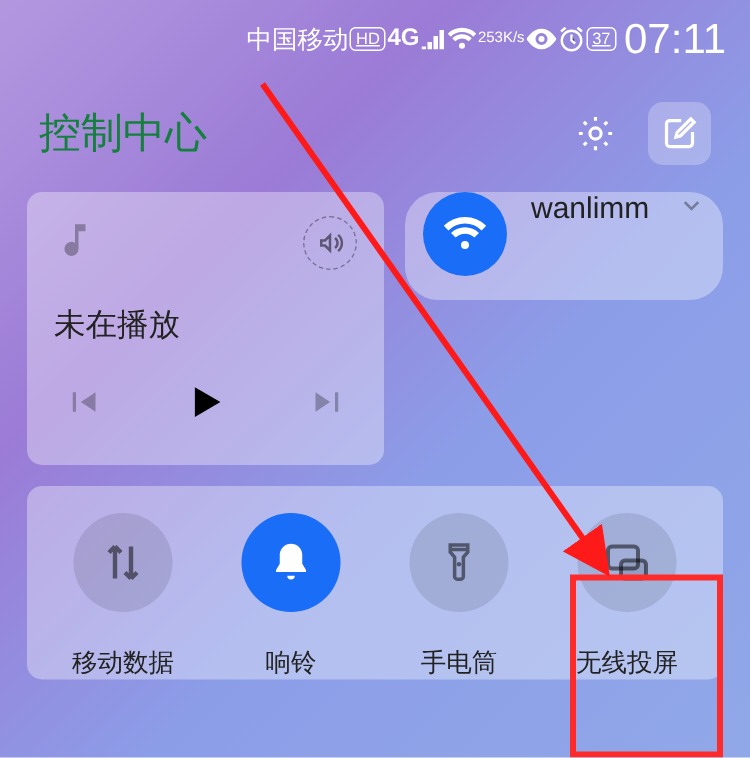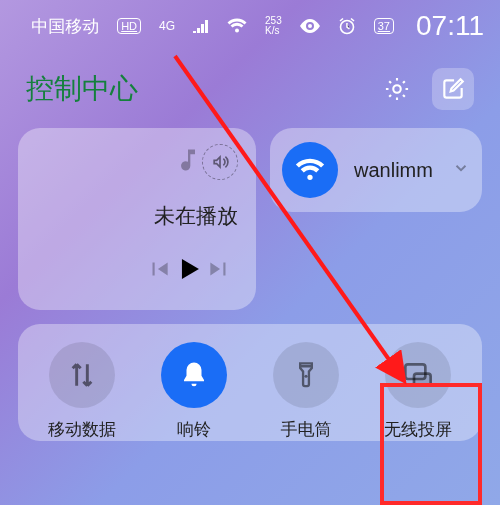--- a/index.html
+++ b/index.html
@@ -1,60 +1,60 @@
 <!DOCTYPE html>
 <html><head>
 <meta charset="utf-8">
 <style>
   *{box-sizing:border-box;margin:0;padding:0;font-family:-apple-system,BlinkMacSystemFont,"PingFang SC","Microsoft YaHei",sans-serif;}
   body{width:500px;height:505px;overflow:hidden;position:relative;
     background:linear-gradient(135deg,#b398e0 0%,#9b7bd6 30%,#8c9de8 60%,#90a8e8 100%);}
-  .status-bar{display:flex;align-items:center;justify-content:flex-end;gap:18px;padding:10px 16px 4px;color:#fff;font-size:16px;}
+  .status-bar{display:flex;align-items:center;justify-content:flex-end;gap:1px;padding:10px 16px 4px;color:#fff;font-size:16px;}
   .status-bar .carrier{font-size:17px;}
   .status-bar .hd-badge,.status-bar .batt{border:1.5px solid #fff;border-radius:4px;padding:0 3px;font-size:11px;line-height:14px;text-decoration:underline;}
-  .status-bar .net-col{display:flex;flex-direction:column;align-items:flex-start;font-size:10px;line-height:10px;}
+  .status-bar .net-col{display:flex;flex-direction:row;align-items:flex-start;font-size:10px;line-height:10px;}
   .status-bar svg{display:block;}
   .clock{font-size:28px;font-weight:400;margin-left:4px;}
   .header{display:flex;align-items:center;padding:22px 26px 18px;gap:14px;color:#15803d;}
   .title{font-size:28px;font-weight:500;flex:1;}
   .hbtn{width:42px;height:42px;border-radius:10px;display:flex;align-items:center;justify-content:center;}
   .edit-btn{background:rgba(255,255,255,.25);}
   .row{display:flex;gap:14px;padding:0 18px;}
-  .card{background:rgba(255,255,255,.35);border-radius:22px;align-items:flex-end;}
+  .card{background:rgba(255,255,255,.35);border-radius:10px;}
   .music{width:238px;height:182px;padding:16px 18px;display:flex;flex-direction:column;}
   .music-top{display:flex;justify-content:space-between;align-items:center;}
   .music-icon{color:rgba(0,0,0,.3);}
   .music-tgt{width:36px;height:36px;border:1.5px dashed rgba(0,0,0,.35);border-radius:50%;display:flex;align-items:center;justify-content:center;color:rgba(0,0,0,.5);}
   .music-title{font-size:21px;color:#222;margin-top:22px;}
   .music-ctrl{display:flex;justify-content:space-between;align-items:center;margin-top:auto;padding:0 6px 4px;}
   .mskip{color:rgba(0,0,0,.28);}
   .mplay{color:#000;}
   .side{flex:1;display:flex;flex-direction:column;gap:14px;}
-  .pill{height:84px;border-radius:22px;display:flex;align-items:center;gap:16px;padding:0 12px;}
+  .pill{height:72px;border-radius:22px;display:flex;align-items:flex-start;gap:16px;padding:0 12px;}
   .circ{width:56px;height:56px;border-radius:50%;display:flex;align-items:center;justify-content:center;}
   .wifi-c{background:#1a6df6;color:#fff;}
   .bt-c{background:rgba(0,0,0,.1);color:rgba(0,0,0,.5);}
   .pill-label{font-size:20px;color:#222;}
   .chev{margin-left:auto;color:rgba(0,0,0,.35);}
   .toggles{margin:14px 18px 0;padding:18px 14px 0;display:flex;justify-content:space-between;}
-  .tog{display:flex;flex-direction:column;align-items:center;gap:10px;width:100px;}
+  .tog{display:flex;flex-direction:column;align-items:center;gap:22px;width:100px;}
   .tog .circ{width:66px;height:66px;}
   .off{background:rgba(0,0,0,.1);color:rgba(0,0,0,.5);}
   .on{background:#1a6df6;color:#fff;}
   .tog-label{font-size:17px;color:#222;white-space:nowrap;}
   .highlight{position:absolute;border:4px solid #ff2a2a;pointer-events:none;}
   .arrow-svg{position:absolute;left:0;top:0;pointer-events:none;}
 </style>
 </head>
 <body>
 
 <div class="status-bar">
   <span class="carrier">中国移动</span>
   <span class="hd-badge">HD</span>
-  <span style="font-size:12px;">4G</span>
+  <span style="font-size:16px;font-weight:bold;">4G</span>
   <svg width="16" height="14" viewBox="0 0 16 14">
       <path fill="#fff" d="M0 12h3v2H0zM4 9h3v5H4zM8 5h3v9H8zM12 1h3v13h-3z"></path>
     </svg>
   <svg width="20" height="16" viewBox="0 0 20 16">
       <path fill="#fff" d="M10 14.5a2 2 0 100-4 2 2 0 000 4zM3.5 7.5a9.2 9.2 0 0113 0l-2 2a6.4 6.4 0 00-9 0zM.5 4.5a13.4 13.4 0 0119 0l-2 2a10.6 10.6 0 00-15 0z"></path>
     </svg>
   <span class="net-col">
     <span>253</span>
       <span>K/s</span>
   </span>

